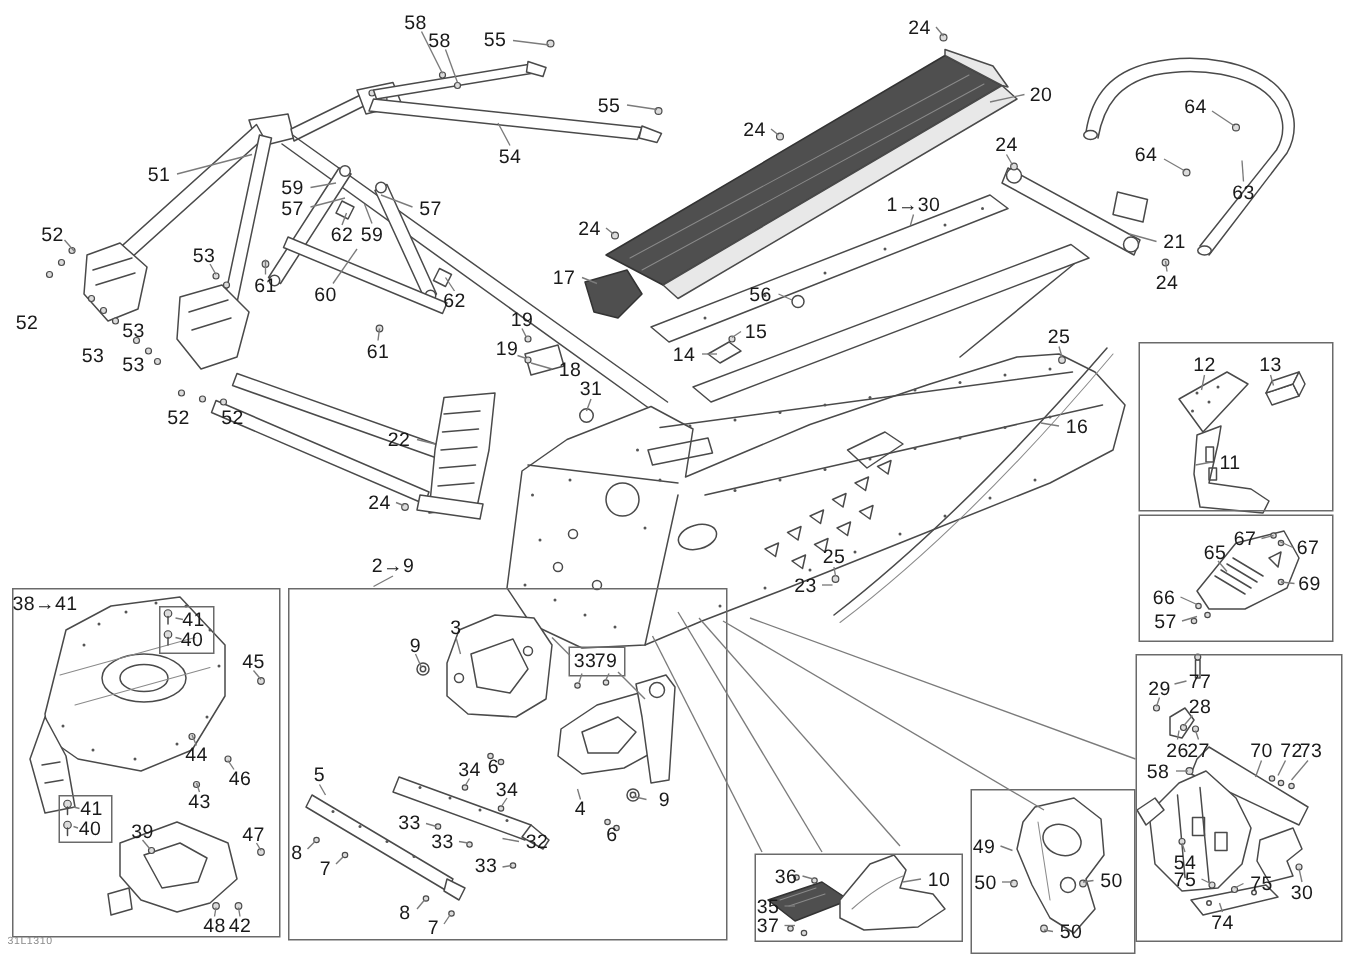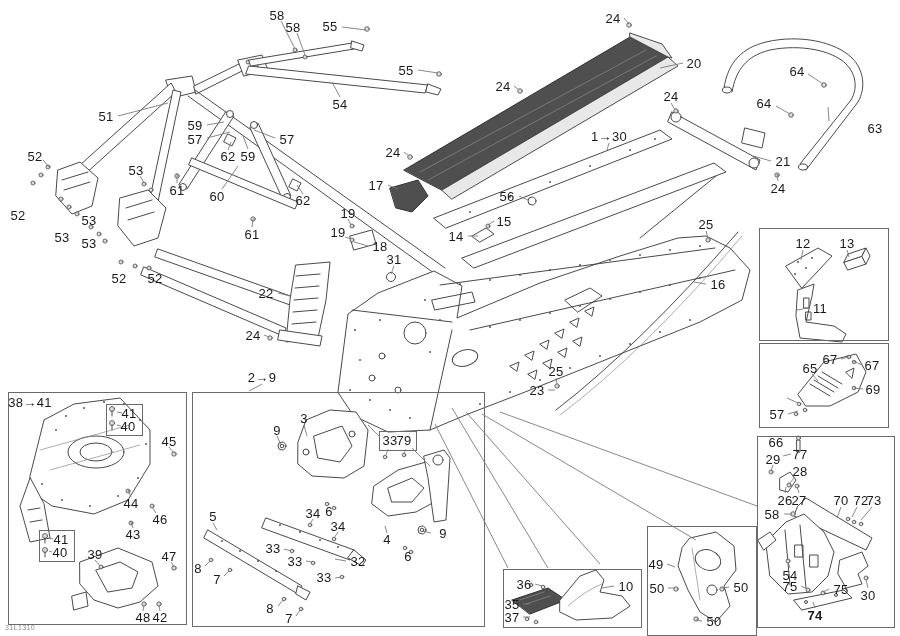--- a/index.html
+++ b/index.html
@@ -525,21 +525,21 @@
       <span class="part-label" style="left: 252px; top: 234px;">61</span>
       <span class="part-label" style="left: 62px; top: 237px;">53</span>
       <span class="part-label" style="left: 89px; top: 243px;">53</span>
       <span class="part-label" style="left: 119px; top: 278px;">52</span>
       <span class="part-label" style="left: 155px; top: 278px;">52</span>
       <span class="part-label" style="left: 613px; top: 18px;">24</span>
       <span class="part-label" style="left: 694px; top: 63px;">20</span>
       <span class="part-label" style="left: 797px; top: 71px;">64</span>
       <span class="part-label" style="left: 671px; top: 96px;">24</span>
       <span class="part-label" style="left: 764px; top: 103px;">64</span>
-      <span class="part-label" style="left: 875px; top: 128px;">63</span>
+      <span class="part-label" style="left: 829px; top: 128px;">63</span>
       <span class="part-label" style="left: 503px; top: 86px;">24</span>
       <span class="part-label" style="left: 609px; top: 136px;">1→30</span>
       <span class="part-label" style="left: 393px; top: 152px;">24</span>
       <span class="part-label" style="left: 783px; top: 161px; text-align: center;">21</span>
       <span class="part-label" style="left: 376px; top: 185px;">17</span>
       <span class="part-label" style="left: 778px; top: 188px;">24</span>
       <span class="part-label" style="left: 507px; top: 196px;">56</span>
       <span class="part-label" style="left: 348px; top: 213px;">19</span>
       <span class="part-label" style="left: 504px; top: 221px;">15</span>
       <span class="part-label" style="left: 338px; top: 232px;">19</span>
@@ -552,21 +552,21 @@
       <span class="part-label" style="left: 253px; top: 335px;">24</span>
       <span class="part-label" style="left: 556px; top: 371px;">25</span>
       <span class="part-label" style="left: 537px; top: 390px;">23</span>
       <span class="part-label" style="left: 803px; top: 243px;">12</span>
       <span class="part-label" style="left: 847px; top: 243px;">13</span>
       <span class="part-label" style="left: 820px; top: 308px;">11</span>
       <span class="part-label" style="left: 830px; top: 359px;">67</span>
       <span class="part-label" style="left: 810px; top: 368px;">65</span>
       <span class="part-label" style="left: 872px; top: 365px;">67</span>
       <span class="part-label" style="left: 873px; top: 389px;">69</span>
-      <span class="part-label" style="left: 776px; top: 398px; margin-top: 44px;">66</span>
+      <span class="part-label" style="left: 776px; top: 398px;">66</span>
       <span class="part-label" style="left: 777px; top: 414px;">57</span>
       <span class="part-label" style="left: 30px; top: 402px;">38→41</span>
       <span class="part-label" style="left: 129px; top: 413px;">41</span>
       <span class="part-label" style="left: 128px; top: 426px;">40</span>
       <span class="part-label" style="left: 169px; top: 441px;">45</span>
       <span class="part-label" style="left: 131px; top: 503px;">44</span>
       <span class="part-label" style="left: 160px; top: 519px;">46</span>
       <span class="part-label" style="left: 133px; top: 534px;">43</span>
       <span class="part-label" style="left: 61px; top: 539px;">41</span>
       <span class="part-label" style="left: 60px; top: 552px;">40</span>
@@ -607,18 +607,18 @@
       <span class="part-label" style="left: 800px; top: 471px;">28</span>
       <span class="part-label" style="left: 785px; top: 500px;">26</span>
       <span class="part-label" style="left: 799px; top: 500px;">27</span>
       <span class="part-label" style="left: 841px; top: 500px;">70</span>
       <span class="part-label" style="left: 861px; top: 500px;">72</span>
       <span class="part-label" style="left: 874px; top: 500px;">73</span>
       <span class="part-label" style="left: 772px; top: 514px;">58</span>
       <span class="part-label" style="left: 790px; top: 575px;">54</span>
       <span class="part-label" style="left: 790px; top: 586px;">75</span>
       <span class="part-label" style="left: 841px; top: 589px;">75</span>
-      <span class="part-label" style="left: 815px; top: 615px; font-weight: bold;">74</span>
+      <span class="part-label" style="left: 815px; top: 615px;">74</span>
       <span class="part-label" style="left: 868px; top: 595px;">30</span>
     </div>
 
   <span id="watermark">31L1310</span>
 </div>
 
 </body></html>

